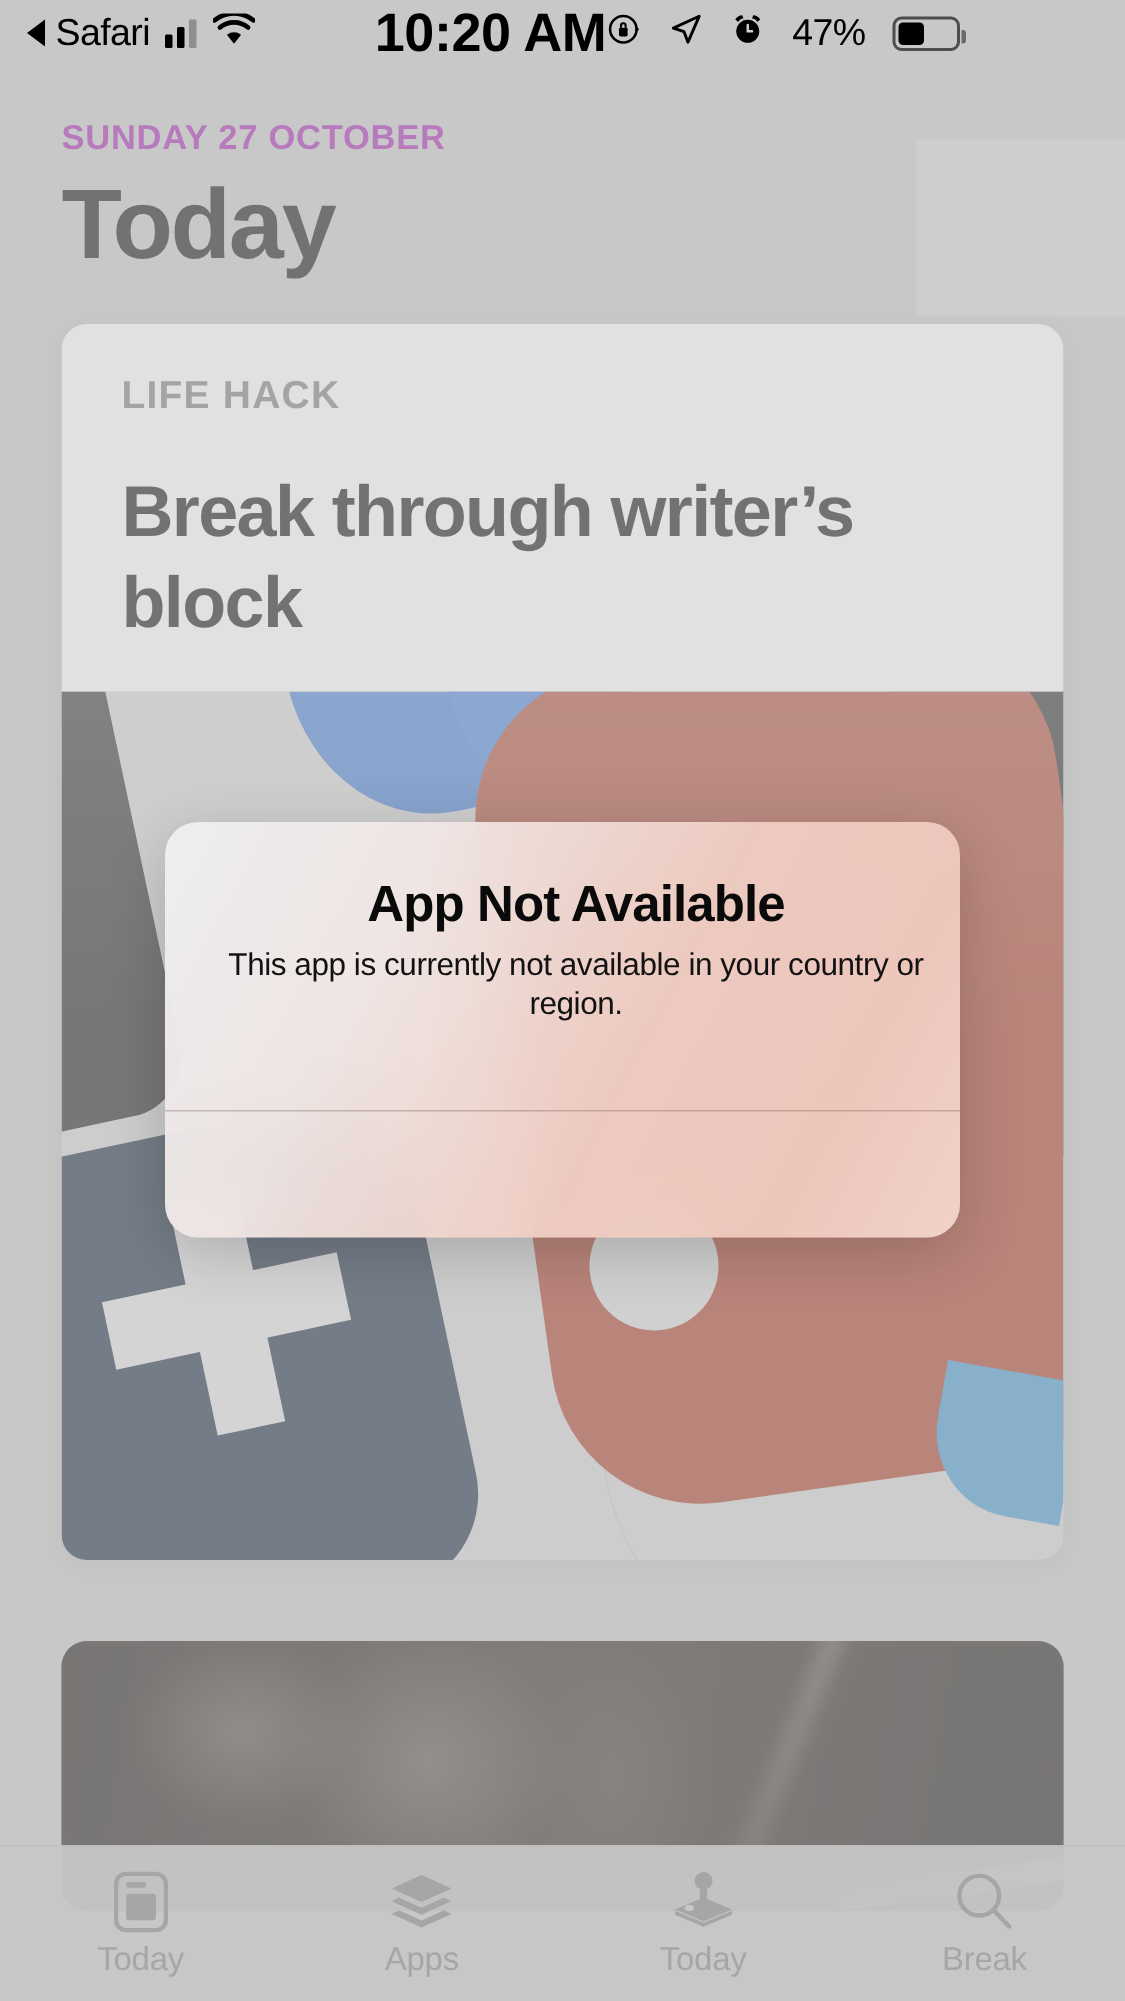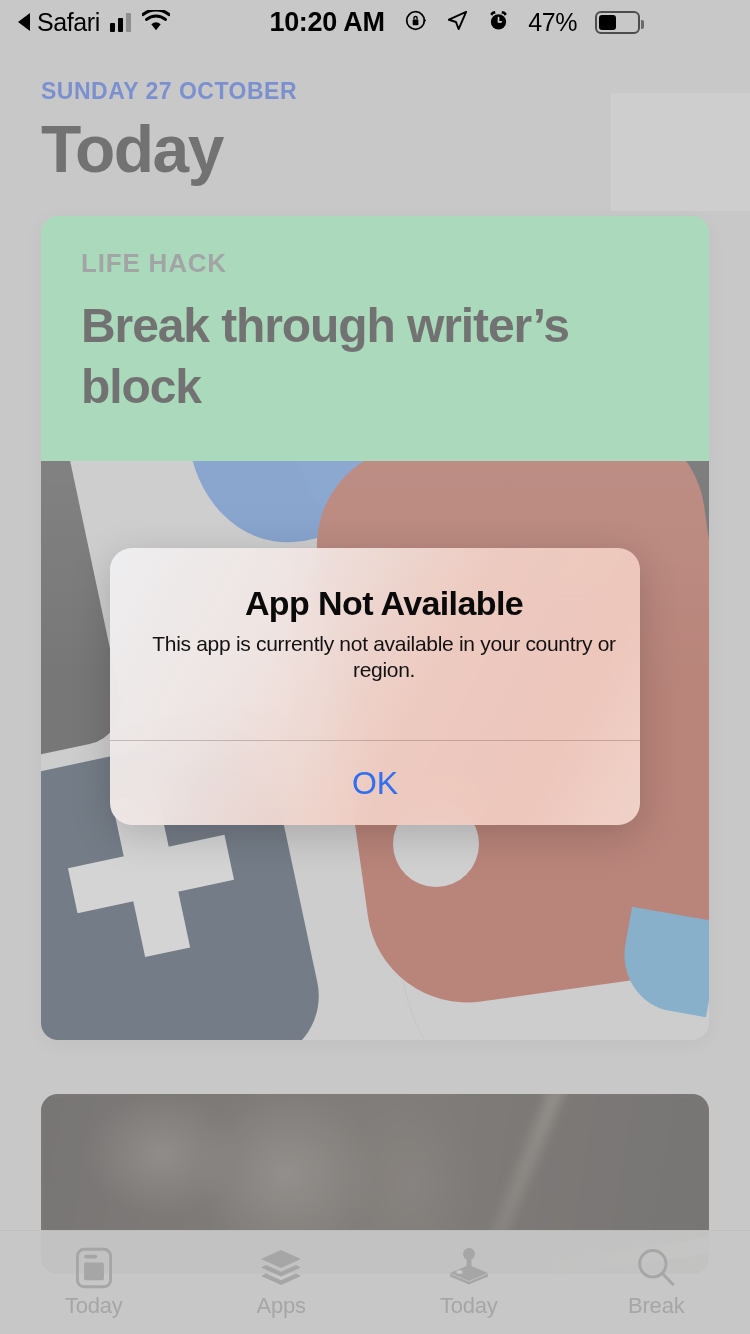--- a/index.html
+++ b/index.html
@@ -65,21 +65,21 @@
   }
   .sb-signal i:nth-child(1) { height: 9px; }
   .sb-signal i:nth-child(2) { height: 14px; }
   .sb-signal i:nth-child(3) { height: 19px; background: #8e8e8e; }
   .sb-signal i:nth-child(4) { height: 19px; background: #8e8e8e; display:none; }
   .sb-wifi { margin-left: 4px; }
   .sb-center {
     position: absolute;
     left: 0; right: 0;
     text-align: center;
-    font-size: 27px;
+    font-size: 36px;
     font-weight: bold;
     letter-spacing: -0.3px;
   }
   .sb-right {
     position: absolute;
     right: 14px;
     display: flex;
     align-items: center;
     gap: 18px;
   }
@@ -114,21 +114,21 @@
   .header {
     position: absolute;
     top: 78px;
     left: 41px;
     z-index: 5;
   }
   .header-date {
     font-size: 23px;
     font-weight: bold;
     letter-spacing: 0.5px;
-    color: #1d4ed8;
+    color: #a21caf;
   }
   .header-title {
     margin-top: 10px;
     font-size: 66px;
     font-weight: bold;
     letter-spacing: -1.5px;
     color: #0a0a0a;
     line-height: 1.05;
   }
   .avatar-box {
@@ -152,31 +152,31 @@
     overflow: hidden;
     background: #cccccc;
     box-shadow: 0 4px 18px rgba(0,0,0,0.10);
     z-index: 5;
   }
   .hero-text {
     position: absolute;
     top: 0; left: 0; right: 0;
     height: 245px;
     padding: 32px 40px 0 40px;
-    background: #86efac;
+    background: #ffffff;
     z-index: 3;
   }
   .hero-eyebrow {
     font-size: 26px;
     font-weight: bold;
     letter-spacing: 0.8px;
     color: #76787a;
   }
   .hero-headline {
-    margin-top: 16px;
+    margin-top: 32px;
     font-size: 48px;
     font-weight: bold;
     line-height: 1.28;
     letter-spacing: -1.1px;
     color: #0b0b0b;
   }
 
   
   .hero-art {
     position: absolute;
@@ -565,18 +565,15 @@
   </div>
 
   <div class="dim-overlay"></div>
 
   <div class="alert">
     <div class="alert-body">
       <div class="alert-title">App Not Available</div>
       <div class="alert-message">This app is currently not available in your country or region.</div>
     </div>
     <div class="alert-divider"></div>
-    <div class="alert-action">
-      <span class="alert-action-label" style="color: rgb(47, 111, 240);">OK</span>
-    </div>
   </div>
 
 </div>
 
 </body></html>

